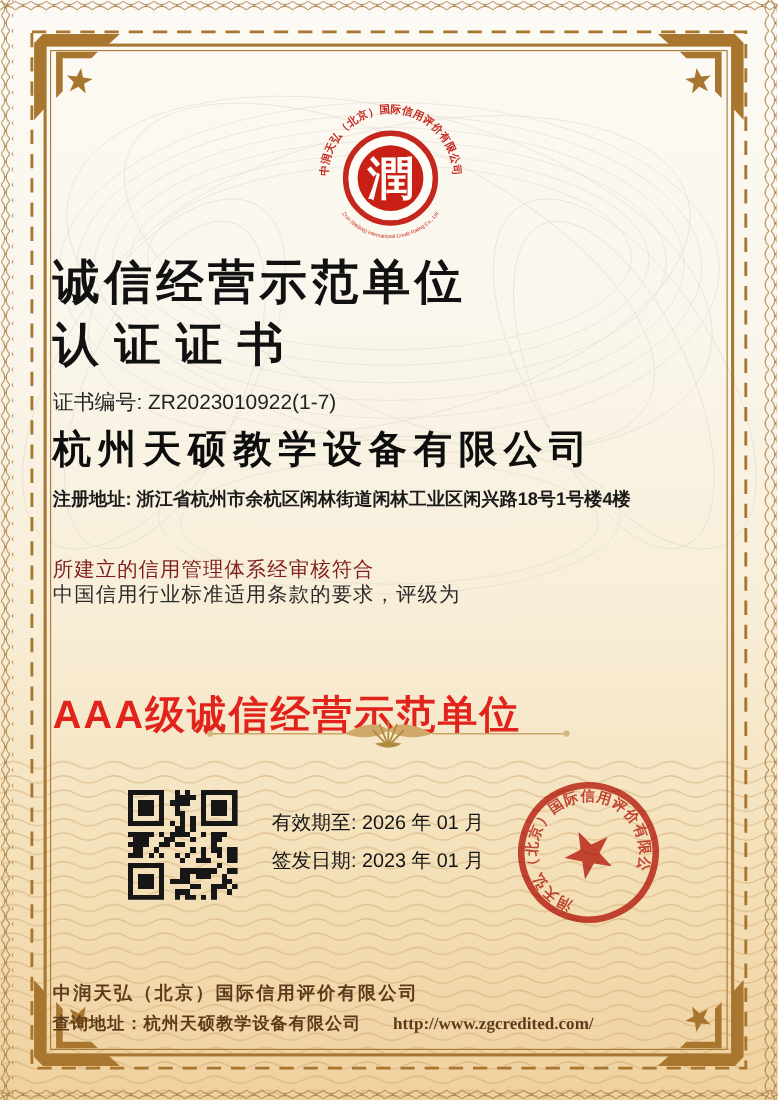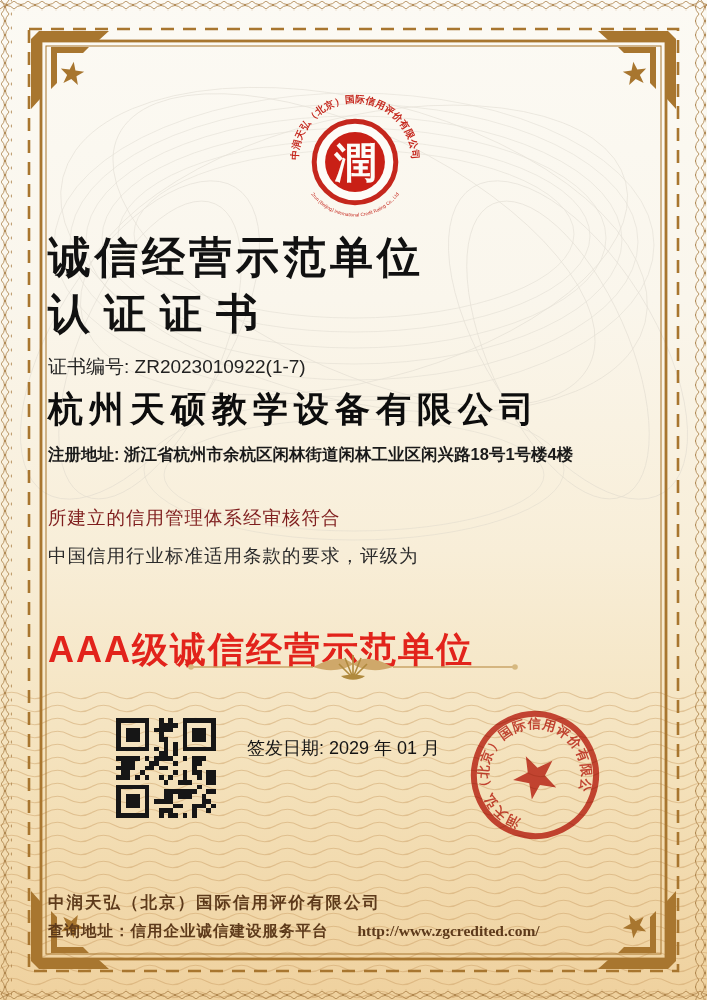--- a/index.html
+++ b/index.html
@@ -14,21 +14,21 @@
   .corner.bl{left:25px;bottom:25px;transform:scaleY(-1);}
   .corner.br{right:25px;bottom:25px;transform:scale(-1,-1);}
   .txt{position:absolute;left:48px;right:48px;z-index:5;color:#1d1d1d;}
   #seal-top{left:287px;top:94px;width:136px;height:136px;z-index:6;}
   #title1{top:234px;font:900 43px/1.1 "Liberation Serif",serif;letter-spacing:4px;color:#111;}
   #title2{top:291px;font:900 42px/1.1 "Liberation Serif",serif;letter-spacing:14px;color:#111;}
   #certno{top:356px;font:400 19px/1.2 "Liberation Sans",sans-serif;color:#222;}
   #company{top:388px;font:900 35px/1.2 "Liberation Sans",sans-serif;letter-spacing:6px;color:#0d0d0d;}
   #address{top:444px;font:700 16.5px/1.3 "Liberation Sans",sans-serif;color:#1a1a1a;}
   #stmt1{top:506px;font:400 18.5px/1.3 "Liberation Sans",sans-serif;color:#7f1d1d;letter-spacing:1px;}
-  #stmt2{top:544px;font:400 18.5px/1.3 "Liberation Sans",sans-serif;color:#2b2b2b;letter-spacing:1px;}
+  #stmt2{top:528px;font:400 18.5px/1.3 "Liberation Sans",sans-serif;color:#2b2b2b;letter-spacing:1px;}
   #rating{top:588px;font:900 36px/1.2 "Liberation Sans",sans-serif;letter-spacing:2px;color:#e2231b;margin-top:40px;}
   #divider{left:185px;top:648px;width:336px;height:38px;z-index:5;}
   #qr{left:116px;top:718px;width:100px;height:100px;z-index:5;}
   #info{position:absolute;left:247px;top:732px;z-index:5;text-align:left;}
   #info .row{font:400 18px/33.5px "Liberation Sans",sans-serif;color:#141414;white-space:pre;}
   #stamp{left:455px;top:695px;width:160px;height:160px;z-index:4;transform:rotate(-26deg);opacity:.92;mix-blend-mode:multiply;}
   #footer1{top:893px;font:700 16.5px/1.2 "Liberation Serif",serif;color:#5d3a1b;letter-spacing:2px;}
   #footer2{top:922px;font:700 15.5px/1.2 "Liberation Serif",serif;color:#5d3a1b;letter-spacing:1px;}
   #footer2 .url{margin-left:24px;letter-spacing:0;}
 </style>
@@ -374,31 +374,32 @@
     <rect x="5" y="20" width="1" height="1" fill="#161616"></rect>
     <rect x="6" y="20" width="1" height="1" fill="#161616"></rect>
     <rect x="9" y="20" width="1" height="1" fill="#161616"></rect>
     <rect x="11" y="20" width="1" height="1" fill="#161616"></rect>
     <rect x="12" y="20" width="1" height="1" fill="#161616"></rect>
     <rect x="14" y="20" width="1" height="1" fill="#161616"></rect>
     <rect x="16" y="20" width="1" height="1" fill="#161616"></rect>
   </svg>
 
 <div id="info">
-  <div class="row">签发日期: 2029 年 01 月</div>
+  <div class="row">有效期至: 2026 年 01 月</div>
+  <div class="row">签发日期: 2023 年 01 月</div>
 </div>
 
 <svg id="stamp" class="abs" viewBox="0 0 160 160">
   <defs>
       <path id="stampArc" d="M 48.6 114.9 A 47 47 0 1 1 111.4 114.9" fill="none"></path>
     </defs>
   <circle cx="80" cy="80" r="61" fill="none" stroke="#c63c30" stroke-width="6"></circle>
   <polygon fill="#c63c30" transform="translate(80,82) scale(1.15)" points="0,-20 4.7,-6.5 19,-6.2 7.6,2.5 11.8,16.2 0,8 -11.8,16.2 -7.6,2.5 -19,-6.2 -4.7,-6.5"></polygon>
   <text font-family="Liberation Sans,sans-serif" font-size="13" font-weight="bold" fill="#c63c30" letter-spacing="1">
     <textPath href="#stampArc" startOffset="50%" text-anchor="middle">中润天弘（北京）国际信用评价有限公司</textPath>
   </text>
 </svg>
 
 <div id="footer1" class="txt">中润天弘（北京）国际信用评价有限公司</div>
 <div id="footer2" class="txt">
-  <span>查询地址：信用企业诚信建设服务平台</span>
+  <span>查询地址：杭州天硕教学设备有限公司</span>
   <span class="url">http://www.zgcredited.com/</span>
 </div>
 
 </body></html>

